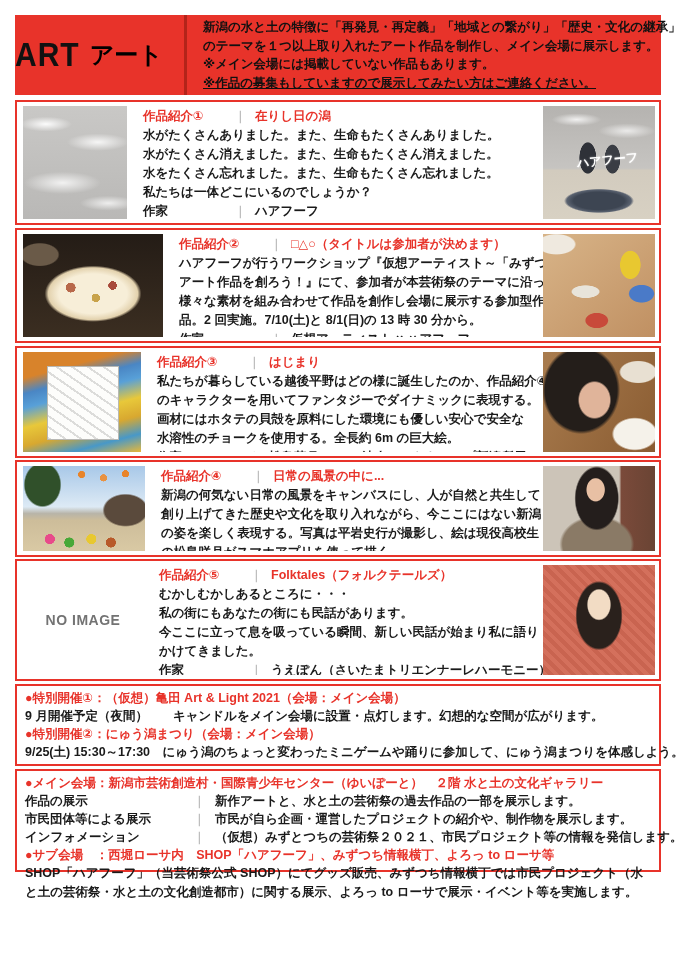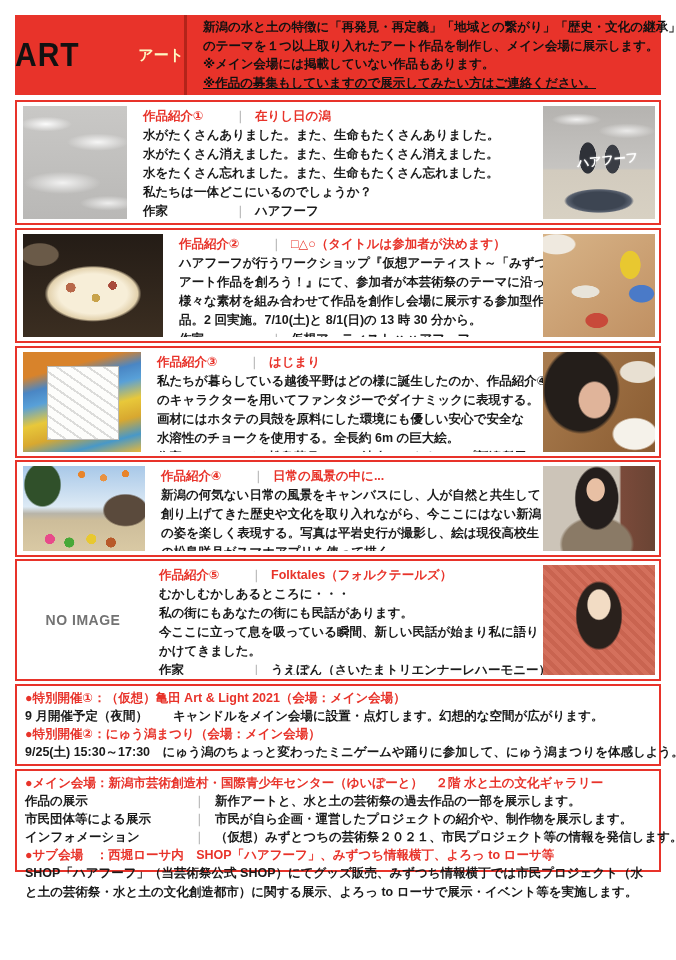--- a/index.html
+++ b/index.html
@@ -14,25 +14,25 @@
     color:var(--ink);overflow:hidden;
   }
   .page{padding:15px 15px 0 15px;width:676px;}
 
   
   .header{
     display:flex;height:80px;background:var(--red);
     margin-bottom:5px;align-items:stretch;
   }
   .logo-cell{
-    flex:0 0 172px;display:flex;align-items:center;justify-content:space-between;
+    flex:0 0 172px;display:flex;align-items:center;justify-content:flex-start;
     gap:10px;border-right:3px solid var(--dark-red);
   }
   .logo-en{font-size:30px;font-weight:bold;color:#111;letter-spacing:1px;transform:scaleY(1.1);}
-  .logo-ja{font-size:15px;font-weight:bold;color:#fef9c3;margin-left:40px;}
+  .logo-ja{font-size:24px;font-weight:bold;color:#000000;}
   .header-text{
     flex:1;padding:3px 6px 3px 16px;display:flex;flex-direction:column;justify-content:center;
   }
   .header-line{font-size:12.5px;font-weight:bold;line-height:18.5px;white-space:nowrap;color:#111;}
   .header-line.u{text-decoration:underline;}
 
   
   .section{
     display:flex;border:2px solid var(--red);background:#fff;
     margin-bottom:3px;padding:4px 4px 4px 6px;align-items:stretch;

